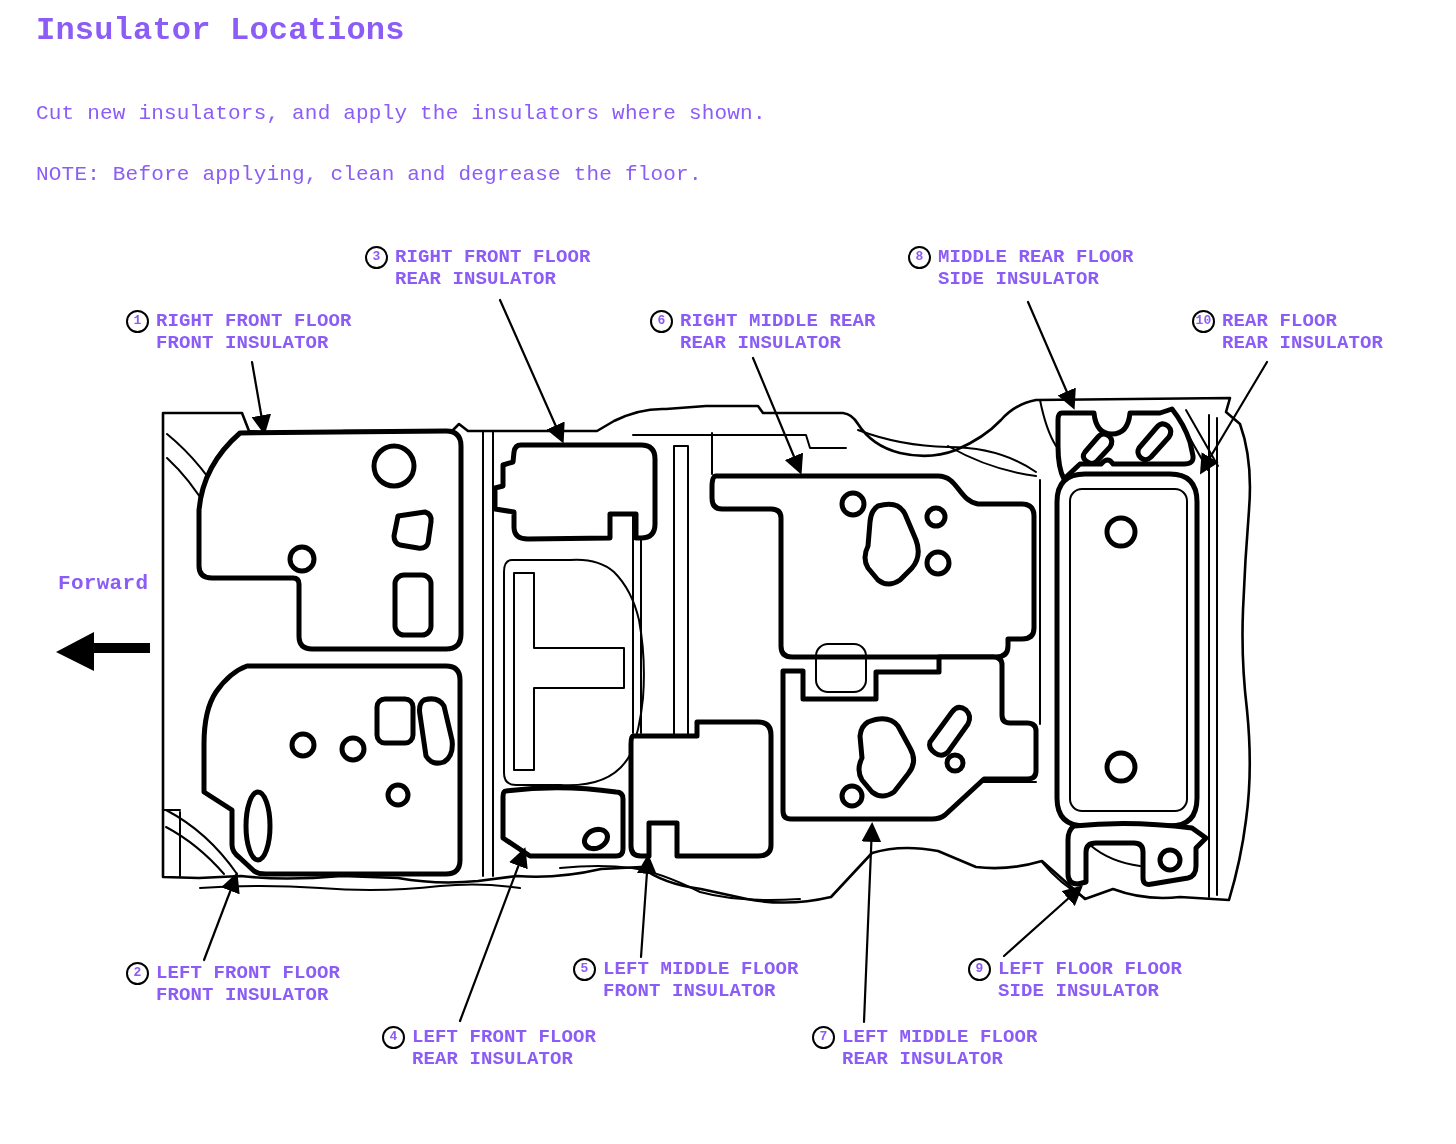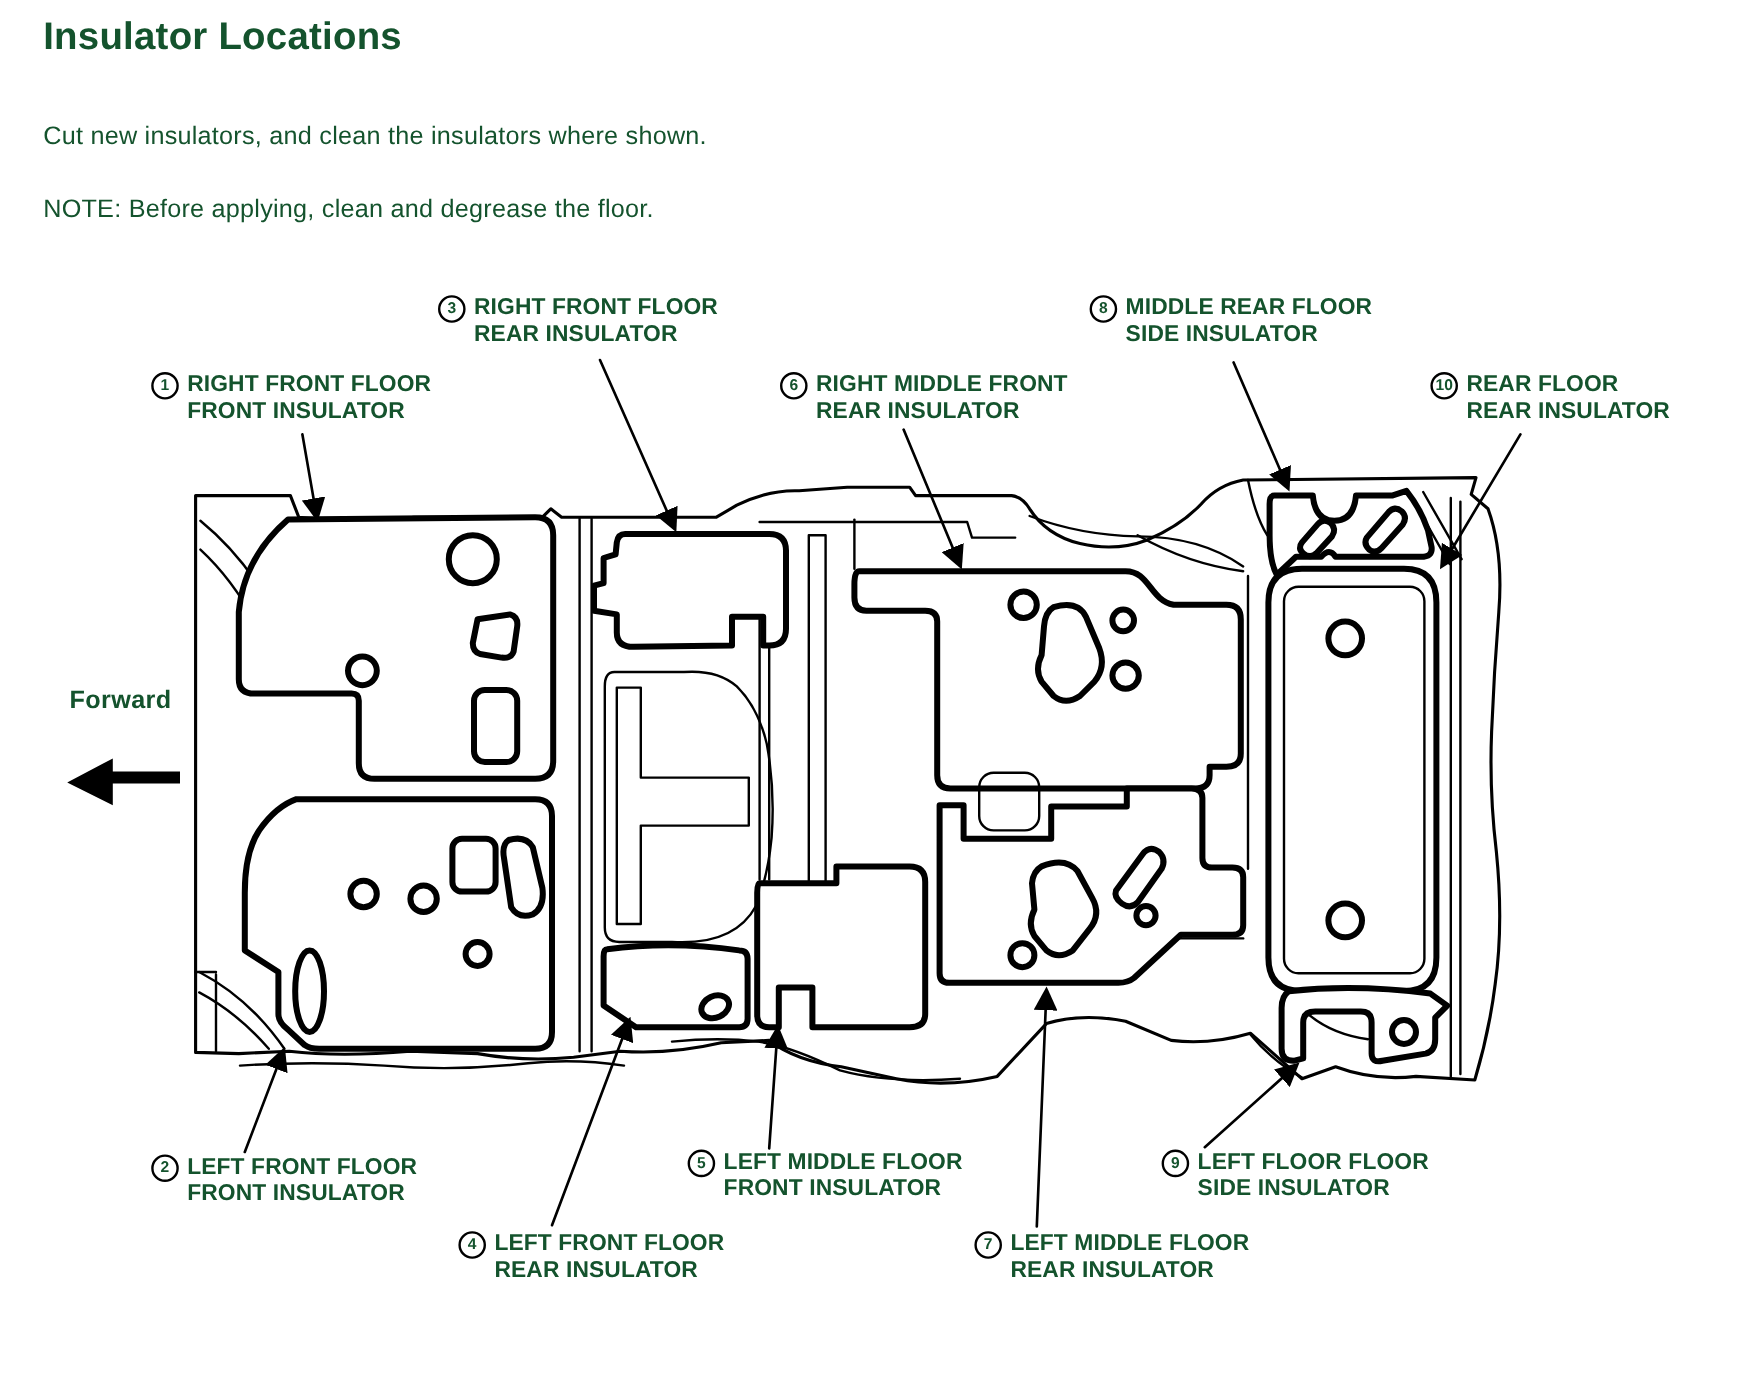--- a/index.html
+++ b/index.html
@@ -1,18 +1,18 @@
 <!DOCTYPE html>
 <html><head>
 <meta charset="utf-8">
 <style>
   html,body{margin:0;padding:0;background:#fff;}
   .page{
     position:relative;width:1456px;height:1144px;background:#ffffff;
-    font-family:Liberation Sans, sans-serif;color:#14532d;overflow:hidden;
+    font-family:Liberation Mono, monospace;color:#8b5cf6;overflow:hidden;
   }
   .title{position:absolute;left:36px;top:12px;font-size:32px;font-weight:bold;letter-spacing:.2px;}
   .body-text{position:absolute;left:36px;font-size:21px;letter-spacing:.2px;}
   .intro{top:102px;}
   .note{top:163px;text-align:center;}
   svg.art{position:absolute;left:0;top:0;}
   .callout{
     position:absolute;display:flex;gap:7px;align-items:flex-start;
     font-weight:bold;font-size:19px;line-height:22px;white-space:nowrap;letter-spacing:.1px;
   }
@@ -26,21 +26,21 @@
     position:absolute;left:58px;top:572px;
     font-size:21px;font-weight:bold;letter-spacing:.3px;
   }
 </style>
 </head>
 <body>
 
 <div class="page">
 
   <div class="title">Insulator Locations</div>
-  <div class="body-text intro">Cut new insulators, and clean the insulators where shown.</div>
+  <div class="body-text intro">Cut new insulators, and apply the insulators where shown.</div>
   <div class="body-text note">NOTE: Before applying, clean and degrease the floor.</div>
 
   <svg class="art" width="1456" height="1144" viewBox="0 0 1456 1144" fill="none" stroke="#000" stroke-linecap="round" stroke-linejoin="round">
     <defs>
       <marker id="arr" viewBox="0 0 10 10" refX="8" refY="5" markerWidth="9" markerHeight="9" orient="auto">
         <path d="M0,0 L10,5 L0,10 Z" fill="#000" stroke="none"></path>
       </marker>
     </defs>
 
     <g stroke-width="2.6">
@@ -189,21 +189,21 @@
   <div class="callout" style="left:365px;top:246px">
     <span class="num">3</span>
     <span class="lines">
         <span>RIGHT FRONT FLOOR</span>
         <span>REAR INSULATOR</span>
       </span>
   </div>
   <div class="callout" style="left:650px;top:310px">
     <span class="num">6</span>
     <span class="lines">
-        <span>RIGHT MIDDLE FRONT</span>
+        <span>RIGHT MIDDLE REAR</span>
         <span>REAR INSULATOR</span>
       </span>
   </div>
   <div class="callout" style="left:908px;top:246px">
     <span class="num">8</span>
     <span class="lines">
         <span>MIDDLE REAR FLOOR</span>
         <span>SIDE INSULATOR</span>
       </span>
   </div>

